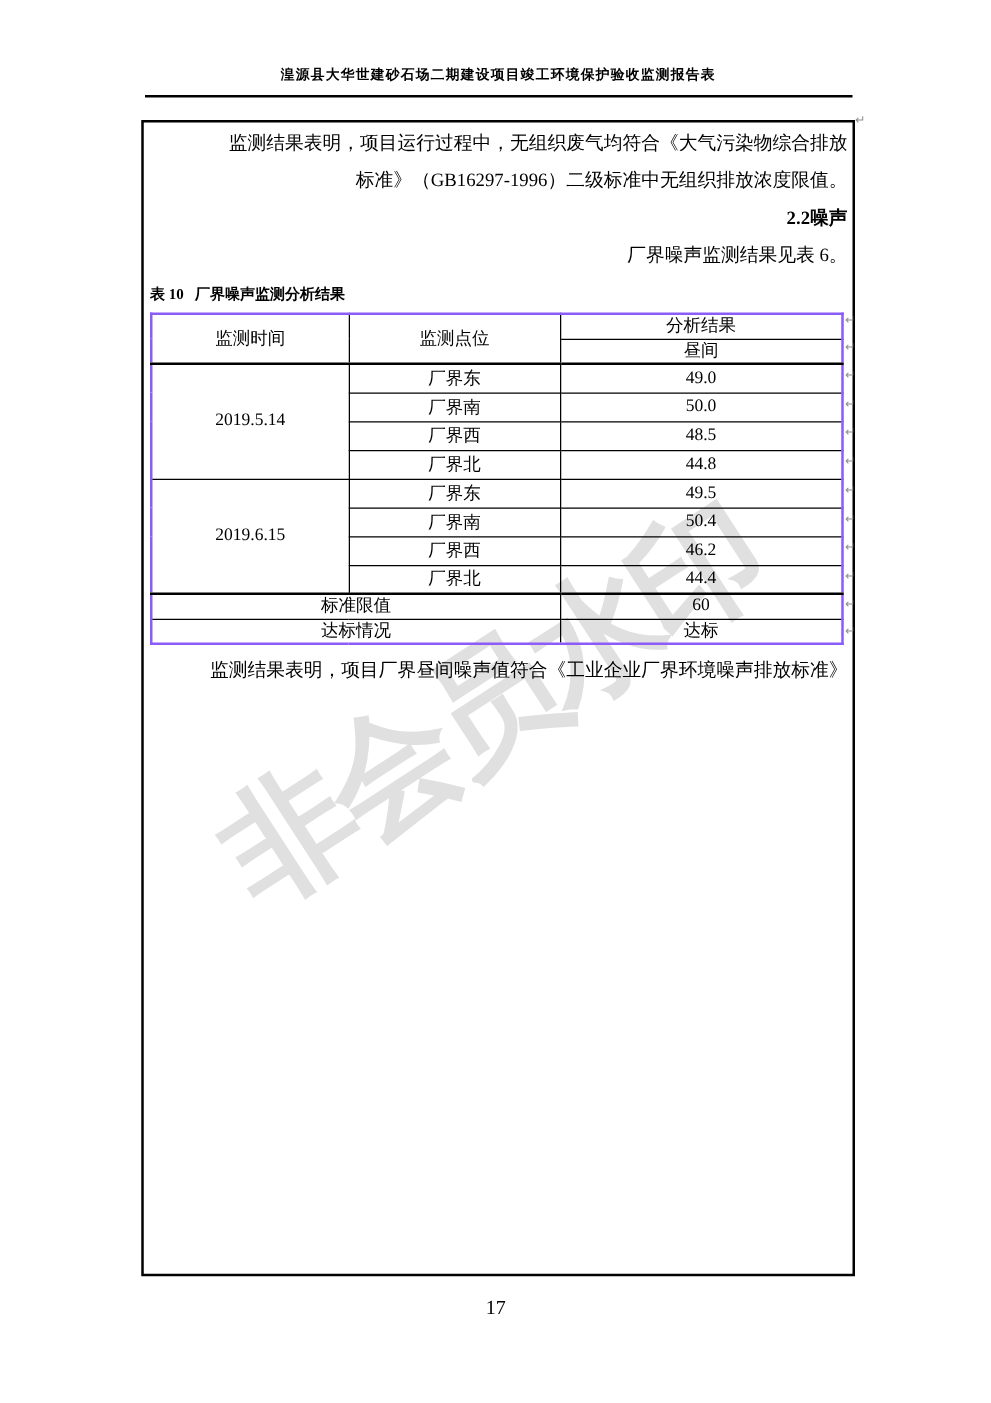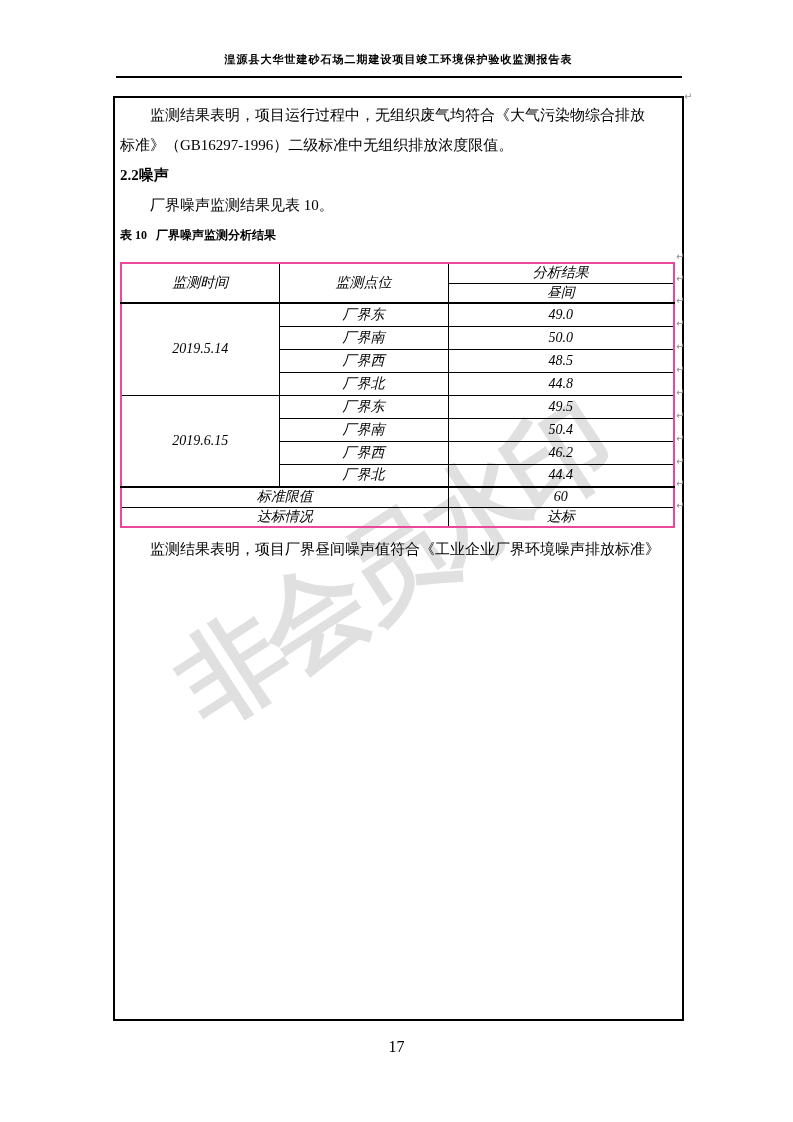--- a/index.html
+++ b/index.html
@@ -55,39 +55,39 @@
     border: 2px solid #000;
     z-index: 1;
     padding: 2px 4px 0 5px;
   }
 
   .line {
     font-size: 15px;
     line-height: 30px;
     white-space: nowrap;
     overflow: hidden;
+    text-align: right;
   }
   .indent { padding-left: 30px; }
   .heading { font-weight: bold; font-size: 15px; }
 
   .table-title {
     font-size: 12px;
     font-weight: bold;
     line-height: 26px;
     margin-top: 2px;
     white-space: pre;
   }
 
   table.ntable {
     border-collapse: collapse;
     table-layout: fixed;
     width: 553px;
-    margin-top: 14px;
-    border: 2px solid #ec4899;
-    font-style: italic;
+    margin-top: 2px;
+    border: 2px solid #8b5cf6;
   }
   table.ntable td {
     border: 1px solid #000;
     text-align: center;
     vertical-align: middle;
     font-size: 14px;
     padding: 0;
     overflow: hidden;
   }
   tr.h1 td, tr.h2 td { height: 20px; }
@@ -122,21 +122,21 @@
 
   <div class="watermark">非会员水印</div>
 
   <div class="doc-header">湟源县大华世建砂石场二期建设项目竣工环境保护验收监测报告表</div>
   <div class="header-rule"></div>
 
   <div class="content-box">
     <p class="line indent">监测结果表明，项目运行过程中，无组织废气均符合《大气污染物综合排放</p>
     <p class="line">标准》（GB16297-1996）二级标准中无组织排放浓度限值。</p>
     <p class="line heading">2.2噪声</p>
-    <p class="line indent">厂界噪声监测结果见表 10。</p>
+    <p class="line indent">厂界噪声监测结果见表 6。</p>
     <p class="table-title">表 10   厂界噪声监测分析结果</p>
 
     <table class="ntable">
       <colgroup>
         <col style="width:158px">
           <col style="width:169px">
           <col style="width:226px">
       </colgroup>
       <tbody>
         <tr class="h1">

